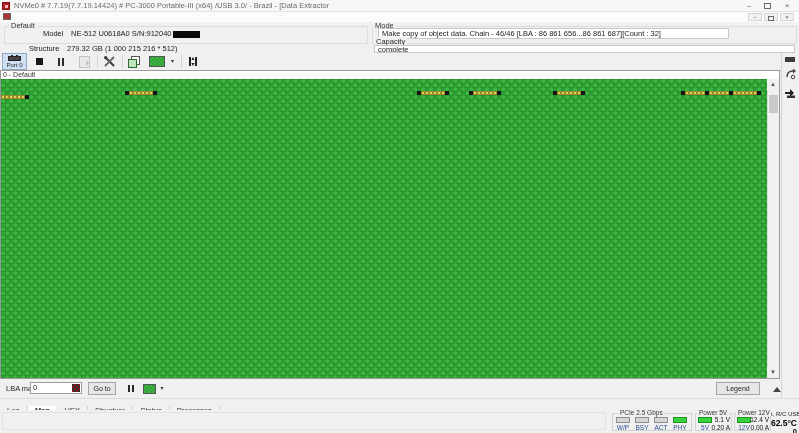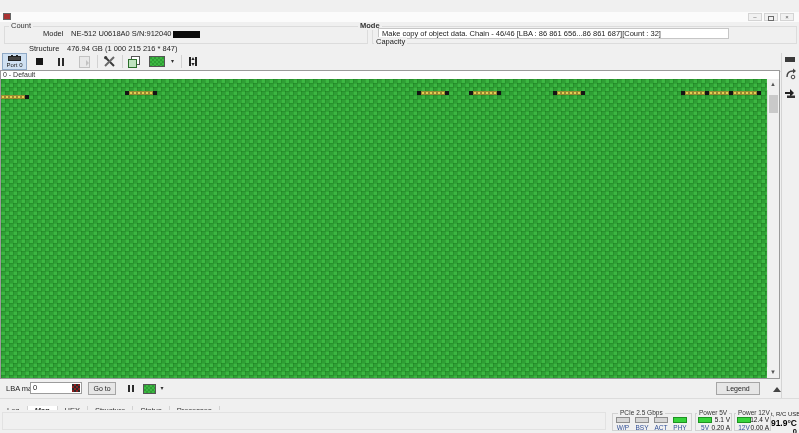--- a/index.html
+++ b/index.html
@@ -103,42 +103,52 @@
   .sval{position:absolute;font-size:6.5px;line-height:7px;color:#111;text-align:right;width:22px;}
   #temp-label{left:771px;top:411px;width:26px;font-size:6px;text-align:right;color:#222;}
   #temp-value{left:770px;top:418px;width:27px;font-size:8.5px;font-weight:bold;text-align:right;color:#000;}
   #temp-sub{left:770px;top:427px;width:27px;font-size:7.5px;font-weight:bold;text-align:right;color:#000;}
 </style>
 </head>
 <body>
 
 <div id="app">
 
+  <div class="abs" id="titlebar">
+    <div class="abs" id="app-icon">
+        <i></i>
+      </div>
+    <div class="abs nowrap" id="title-text">NVMe0 # 7.7.19(7.7.19.14424) # PC-3000 Portable-III (x64) /USB 3.0/ - Brazil - [Data Extractor</div>
+    <div class="abs win-btn" id="btn-min">–</div>
+    <div class="abs win-btn" id="btn-max"><span class="restore-glyph"></span></div>
+    <div class="abs win-btn" id="btn-close">×</div>
+  </div>
 
   <div class="abs" id="menubar">
     <div class="menu-items"><span class="menu-item">PC-3000</span><span class="menu-item">Options</span><span class="menu-item">Service</span><span class="menu-item">Windows</span><span class="menu-item">Help</span></div>
   </div>
   <div class="abs" id="menu-icon"></div>
   <div class="abs mdi-btn" id="mdi-min">–</div>
   <div class="abs mdi-btn" id="mdi-restore"><span class="restore-glyph" style="width:4px;height:3px;"></span></div>
   <div class="abs mdi-btn" id="mdi-close">×</div>
 
   <div class="abs" id="infopanel">
 
     <div class="groupbox" style="left:4px;top:4px;width:362px;height:16px;"></div>
-    <div class="group-label" style="left:9px;top:0;">Count</div>
+    <div class="group-label" style="left:9px;top:0;">Default</div>
     <div class="info-text nowrap" style="left:22px;top:7px;">Model</div>
     <div class="info-text nowrap" style="left:50px;top:7px;"><span>NE-512 U0618A0 S/N:912040</span><span id="redaction"></span></div>
     <div class="info-text nowrap" style="left:8px;top:22px;">Structure</div>
-    <div class="info-text nowrap" style="left:46px;top:22px;">476.94 GB (1 000 215 216 * 847)</div>
+    <div class="info-text nowrap" style="left:46px;top:22px;">279.32 GB (1 000 215 216 * 512)</div>
 
     <div class="groupbox" style="left:372px;top:4px;width:423px;height:16px;"></div>
-    <div class="group-label" style="left:358px;top:0;font-weight:bold;">Mode</div>
+    <div class="group-label" style="left:373px;top:0;">Mode</div>
     <div class="sunken nowrap" style="left:378px;top:6px;width:351px;height:11px;line-height:10px;">Make copy of object data. Chain - 46/46 [LBA : 86 861 656...86 861 687][Count :   32]</div>
     <div class="info-text nowrap" style="left:374px;top:15px;background:#f0f0f0;padding:0 2px;">Capacity</div>
+    <div class="sunken nowrap" style="left:374px;top:23px;width:421px;height:8px;">complete</div>
   </div>
 
   <div class="abs" id="toolbar"></div>
   <div class="tb-btn" id="port-btn" style="display:flex;">
     <svg width="13" height="7" viewBox="0 0 13 7">
       <rect x="0.5" y="1.5" width="12" height="4" fill="#444" stroke="#222" stroke-width="1"></rect>
       <rect x="3" y="0" width="2" height="2" fill="#222"></rect>
         <rect x="8" y="0" width="2" height="2" fill="#222"></rect>
     </svg>
     <span>Port 0</span>
@@ -315,16 +325,16 @@
   <div class="sval" style="left:708px;top:424px;">0.20 A</div>
 
   <div class="sgroup" style="left:734px;top:413px;width:37px;height:18px;"></div>
   <div class="sgroup-label" style="left:736px;top:409px;">Power 12V</div>
   <div class="led on" style="left:737px;top:417px;"></div>
   <div class="led-name" style="left:736px;top:424px;">12V</div>
   <div class="sval" style="left:747px;top:416px;">12.4 V</div>
   <div class="sval" style="left:747px;top:424px;">0.00 A</div>
 
   <div class="abs nowrap" id="temp-label">t, R/C USB</div>
-  <div class="abs" id="temp-value">91.9°C</div>
+  <div class="abs" id="temp-value">62.5°C</div>
   <div class="abs" id="temp-sub">0</div>
 
 </div>
 
 </body></html>

